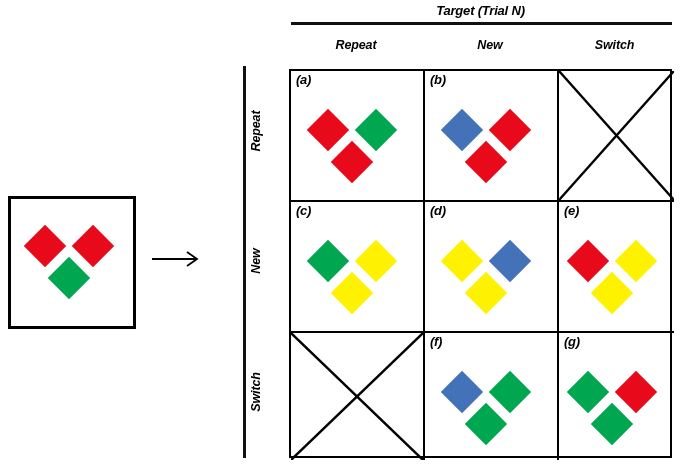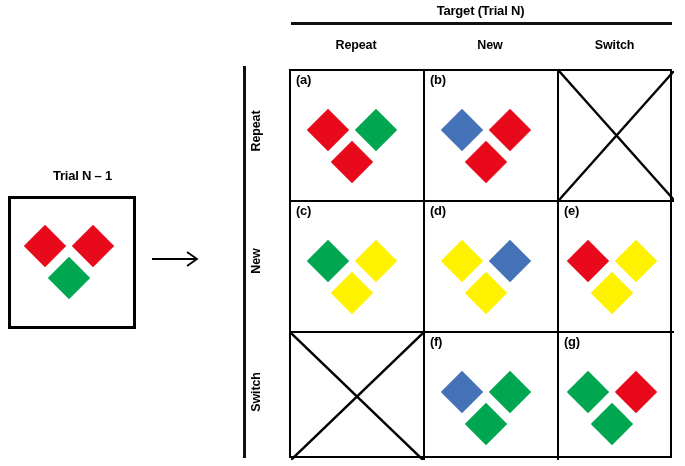--- a/index.html
+++ b/index.html
@@ -5,21 +5,21 @@
 <style>
   html,body{margin:0;padding:0;}
   body{
     width:685px;height:466px;
     background:#ffffff;
     font-family:"Liberation Sans", sans-serif;
     color:#000000;
     overflow:hidden;
     position:relative;
   }
-  .fig{position:absolute;left:0;top:0;width:557px;height:466px;}
+  .fig{position:absolute;left:0;top:0;width:557px;height:466px;font-style:italic;}
 
   
   .abs{position:absolute;}
 
   
   #target-group-label{
     left:289px;top:3px;width:383px;
     text-align:center;
     font-size:13px;font-weight:bold;
     letter-spacing:-0.2px;
@@ -215,21 +215,20 @@
       <div class="cell col-last cell-2col row-last">
         <div class="cell-label">(g)</div>
         <div class="triplet">
           <div class="dia left" style="background: rgb(0, 166, 80);"></div>
           <div class="dia right" style="background: rgb(232, 9, 26);"></div>
           <div class="dia bottom" style="background: rgb(0, 166, 80);"></div>
         </div>
       </div>
     </div>
 
-  <div class="abs" id="trial-prev-label">Trial N – 1</div>
   <div class="abs" id="trial-prev-box">
     <div class="triplet" id="trial-prev-triplet">
         <div class="dia left" style="background: rgb(232, 9, 26);"></div>
         <div class="dia right" style="background: rgb(232, 9, 26);"></div>
         <div class="dia bottom" style="background: rgb(0, 166, 80);"></div>
       </div>
   </div>
 
   <svg class="abs" id="flow-arrow" viewBox="0 0 48 22">
     <line x1="0" y1="11" x2="44" y2="11"></line>

